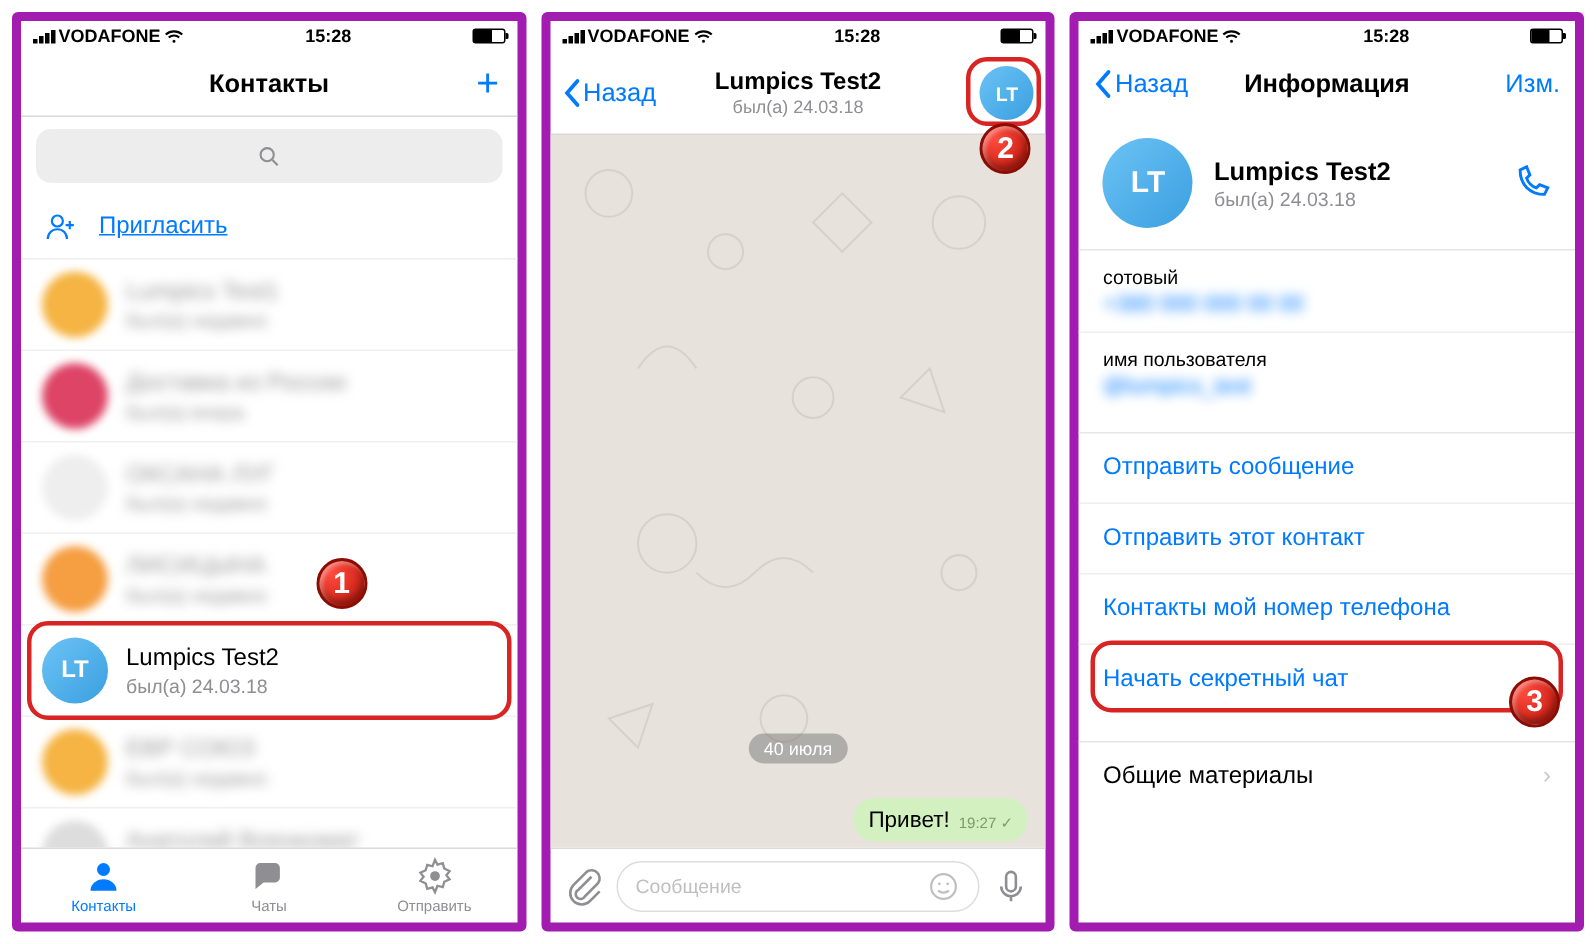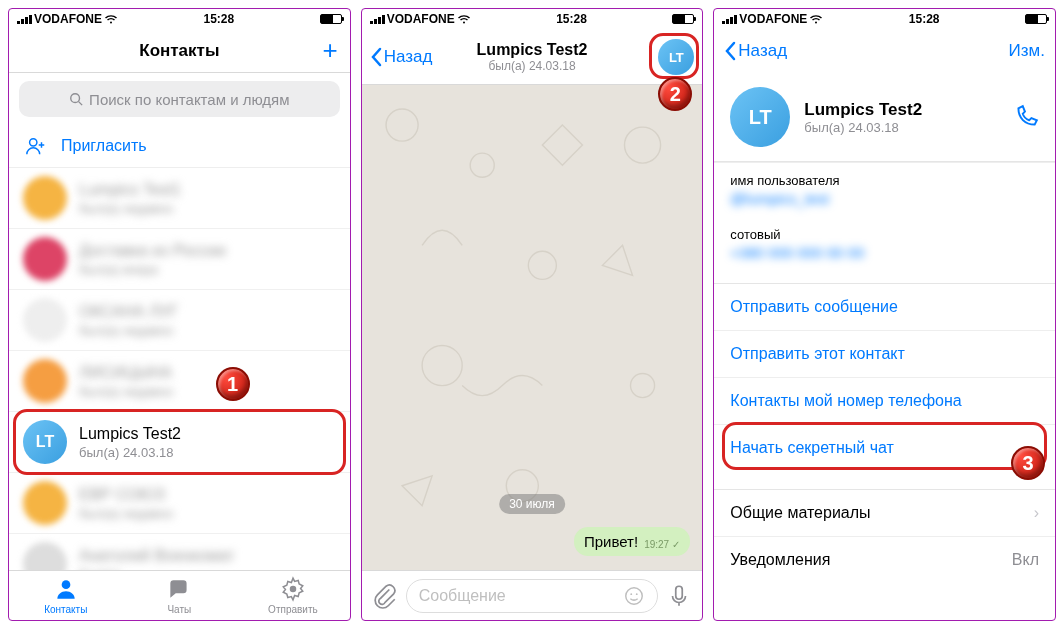--- a/index.html
+++ b/index.html
@@ -1,34 +1,34 @@
 <!DOCTYPE html>
 <html><head>
 <meta charset="utf-8">
 <style>
   * { box-sizing: border-box; margin: 0; padding: 0; font-family: -apple-system, "Helvetica Neue", Arial, sans-serif; }
   body { background: #fff; width: 1064px; height: 629px; display: flex; gap: 10px; padding: 8px; }
-  .phone { width: 370px; height: 613px; border: 1px solid #a21caf; border-radius: 4px; background: #fff; display: flex; flex-direction: column; overflow: hidden; position: relative; }
+  .phone { width: 370px; height: 613px; border: 6px solid #a21caf; border-radius: 4px; background: #fff; display: flex; flex-direction: column; overflow: hidden; position: relative; }
   .status-bar { height: 20px; display: flex; align-items: center; padding: 0 8px; font-size: 12px; font-weight: 600; color: #000; }
   .status-bar .sb-left { display: flex; align-items: center; gap: 2px; }
   .status-bar .sb-time { flex: 1; text-align: center; }
   .status-bar .sb-right { display: flex; align-items: center; gap: 4px; }
   .sig { display: inline-flex; gap: 1px; align-items: flex-end; }
   .sig i { width: 3px; background: #000; display: block; }
   .sig i:nth-child(1){height:3px}.sig i:nth-child(2){height:5px}.sig i:nth-child(3){height:7px}.sig i:nth-child(4){height:9px}
   .battery { width: 22px; height: 10px; border: 1px solid #000; border-radius: 2px; position: relative; }
   .battery::after { content:''; position:absolute; right:-3px; top:2px; width:2px; height:4px; background:#000; border-radius:0 1px 1px 0;}
   .battery i { display:block; width: 60%; height:100%; background:#000; }
 
   
   .nav1 { height: 44px; display:flex; align-items:center; justify-content:center; border-bottom:1px solid #d9d9d9; position:relative; }
   .nav-title { font-size: 17px; font-weight: 600; }
   .nav-btn-r { position:absolute; right:12px; color:#007aff; font-size:26px; font-weight:300; }
   .searchbar { margin:8px 10px; background:#ededee; border-radius:10px; height:36px; display:flex; align-items:center; justify-content:center; color:#8e8e93; font-size:15px; gap:6px; }
-  .invite-row { display:flex; align-items:center; gap:14px; padding:10px 16px; color:#007aff; font-size:16px; border-bottom:1px solid #eee; }
+  .invite-row { display:flex; align-items:center; gap:14px; padding:10px 16px; color:#007aff; font-size:16px; border-bottom:1px solid #eee;text-decoration:underline; }
   .invite-ico { width:22px; height:22px; }
   .list { flex:1; overflow:hidden; }
   .row { display:flex; align-items:center; gap:12px; padding:8px 14px; border-bottom:1px solid #f0f0f0; position:relative; }
   .ava { width:44px; height:44px; border-radius:50%; background:#ccc; display:flex; align-items:center; justify-content:center; color:#fff; font-weight:600; font-size:16px; flex-shrink:0;}
   .row-txt { flex:1; }
   .row-name { font-size:16px; color:#000; }
   .row-sub { font-size:13px; color:#8e8e93; margin-top:2px; }
   .blur .row-name, .blur .row-sub { filter: blur(4px); color:#999; }
   .blur .ava { filter: blur(3px); }
   .tabbar { height:50px; border-top:1px solid #d9d9d9; display:flex; }
@@ -38,24 +38,24 @@
   
   .nav2 { height:56px; border-bottom:1px solid #d9d9d9; display:flex; align-items:center; padding:0 8px; position:relative; }
   .back { color:#007aff; font-size:17px; display:flex; align-items:center; gap:2px; }
   .nav2-center { position:absolute; left:0; right:0; text-align:center; pointer-events:none; }
   .nav2-title { font-size:16px; font-weight:600; }
   .nav2-sub { font-size:12px; color:#8e8e93; }
   .ava-sm { width:36px; height:36px; border-radius:50%; background:linear-gradient(135deg,#6cc3f5,#3a9fe0); color:#fff; font-size:13px; font-weight:600; display:flex; align-items:center; justify-content:center; position:absolute; right:8px; top:10px; }
   .chat-bg { flex:1; background:#e7e3dc; position:relative; overflow:hidden; }
   .pattern { position:absolute; inset:0; opacity:0.35; }
   .date-pill { position:absolute; bottom:56px; left:50%; transform:translateX(-50%); background:rgba(120,120,120,0.5); color:#fff; font-size:12px; padding:3px 10px; border-radius:12px; }
-  .msg-out { position:absolute; bottom:14px; right:12px; background:#d3f0c0; border-radius:14px; padding:6px 10px; font-size:15px; display:flex; align-items:flex-end; gap:6px;}
+  .msg-out { position:absolute; bottom:4px; right:12px; background:#d3f0c0; border-radius:14px; padding:6px 10px; font-size:15px; display:flex; align-items:flex-end; gap:6px;}
   .msg-time { font-size:10px; color:#7a9a66; }
   .inputbar { height:50px; border-top:1px solid #d9d9d9; display:flex; align-items:center; gap:8px; padding:0 10px; }
-  .msginput { flex:1; height:34px; border:1px solid #ddd; border-radius:17px; display:flex; align-items:center; padding:0 12px; color:#bfbfbf; font-size:16px; justify-content:space-between;}
+  .msginput { flex:1; height:34px; border:1px solid #ddd; border-radius:17px; display:flex; align-items:center; padding:0 12px; color:#bfbfbf; font-size:13px; justify-content:space-between;}
 
   
   .nav3 { height:44px; display:flex; align-items:center; justify-content:space-between; padding:0 10px; position:relative; }
   .nav3-title { position:absolute; left:0; right:0; text-align:center; font-size:17px; font-weight:600; }
   .info-head { display:flex; align-items:center; gap:14px; padding:14px 16px; }
   .ava-big { width:60px; height:60px; border-radius:50%; background:linear-gradient(135deg,#6cc3f5,#3a9fe0); color:#fff; font-size:20px; font-weight:600; display:flex; align-items:center; justify-content:center; }
   .info-name { font-size:17px; font-weight:600; }
   .info-sub { font-size:13px; color:#8e8e93; }
   .call-ico { margin-left:auto; color:#007aff; }
   .section { border-top:1px solid #e5e5e5; }
@@ -108,21 +108,20 @@
   </div>
   <div class="nav1">
     <div class="nav-title">Контакты</div>
     <div class="nav-btn-r">+</div>
   </div>
   <div class="searchbar">
     <svg width="14" height="14" viewBox="0 0 16 16">
         <circle cx="7" cy="7" r="5" stroke="#8e8e93" stroke-width="1.6" fill="none"></circle>
         <line x1="11" y1="11" x2="15" y2="15" stroke="#8e8e93" stroke-width="1.6"></line>
       </svg>
-    <span>Поиск по контактам и людям</span>
   </div>
   <div class="invite-row">
     <svg class="invite-ico" viewBox="0 0 24 24">
         <circle cx="9" cy="8" r="4" fill="none" stroke="#007aff" stroke-width="1.6"></circle>
         <path d="M2 21c0-4 3-7 7-7s7 3 7 7" fill="none" stroke="#007aff" stroke-width="1.6"></path>
         <path d="M18 8v6M15 11h6" stroke="#007aff" stroke-width="1.6"></path>
       </svg>
     <span>Пригласить</span>
   </div>
   <div class="list">
@@ -252,21 +251,21 @@
           <path d="M60 160q20-30 40 0"></path>
           <circle cx="180" cy="180" r="14"></circle>
         <path d="M260 160l10 30-30-10z"></path>
           <circle cx="80" cy="280" r="20"></circle>
           <path d="M180 300q-20-20-40 0t-40 0"></path>
         <circle cx="280" cy="300" r="12"></circle>
           <path d="M40 400l30-10-10 30z"></path>
           <circle cx="160" cy="400" r="16"></circle>
       </g>
     </svg>
-    <div class="date-pill">30 июля</div>
+    <div class="date-pill">40 июля</div>
     <div class="msg-out">
       <span>Привет!</span>
       <span class="msg-time"><span>19:27</span> ✓</span>
     </div>
   </div>
   <div class="inputbar">
     <svg width="26" height="26" viewBox="0 0 24 24">
         <path d="M16 6l-8 8a3 3 0 104 4l8-8a5 5 0 00-7-7l-8 8a7 7 0 0010 10l6-6" fill="none" stroke="#8e8e93" stroke-width="1.6"></path>
       </svg>
     <div class="msginput">
@@ -306,53 +305,50 @@
         </span>
       </div>
   </div>
   <div class="nav3">
     <div class="back">
       <svg width="12" height="20" viewBox="0 0 12 20">
           <path d="M10 2L3 10l7 8" fill="none" stroke="#007aff" stroke-width="2.5" stroke-linecap="round"></path>
         </svg>
       <span>Назад</span>
       </div>
+    <div class="nav3-title">Информация</div>
     <div style="color:#007aff;font-size:17px;z-index:1">Изм.</div>
   </div>
   <div class="info-head">
     <div class="ava-big">
         <span>LT</span>
       </div>
     <div>
       <div class="info-name">Lumpics Test2</div>
       <div class="info-sub">был(а) 24.03.18</div>
     </div>
     <svg class="call-ico" width="26" height="26" viewBox="0 0 24 24">
         <path d="M5 4c0 9 6 15 15 15l2-4-5-2-2 2c-3-1-5-3-6-6l2-2-2-5z" fill="none" stroke="#007aff" stroke-width="1.8"></path>
       </svg>
   </div>
   <div class="section">
+    <div class="field">
+      <div class="field-label">сотовый</div>
+      <div class="field-val">+380 000 000 00 00</div>
+    </div>
     <div class="field" style="border-top:1px solid #eee">
       <div class="field-label">имя пользователя</div>
       <div class="field-val">@lumpics_test</div>
-    </div>
-    <div class="field">
-      <div class="field-label">сотовый</div>
-      <div class="field-val">+380 000 000 00 00</div>
     </div>
   </div>
   <div class="action-row first">Отправить сообщение</div>
   <div class="action-row">Отправить этот контакт</div>
   <div class="action-row">Контакты мой номер телефона</div>
   <div class="hl3-wrap">
     <div id="hl3" class="hl-red" style="top:-2px"></div>
     <div class="action-row">Начать секретный чат</div>
     <div id="b3" class="badge" style="right:10px; top:22px">3</div>
   </div>
   <div class="disclosure">
     <span>Общие материалы</span>
     <span class="chev">›</span>
   </div>
-  <div class="partial">
-    <span>Уведомления</span>
-    <span style="color:#8e8e93">Вкл</span>
-  </div>
 </div>
 
 </body></html>

